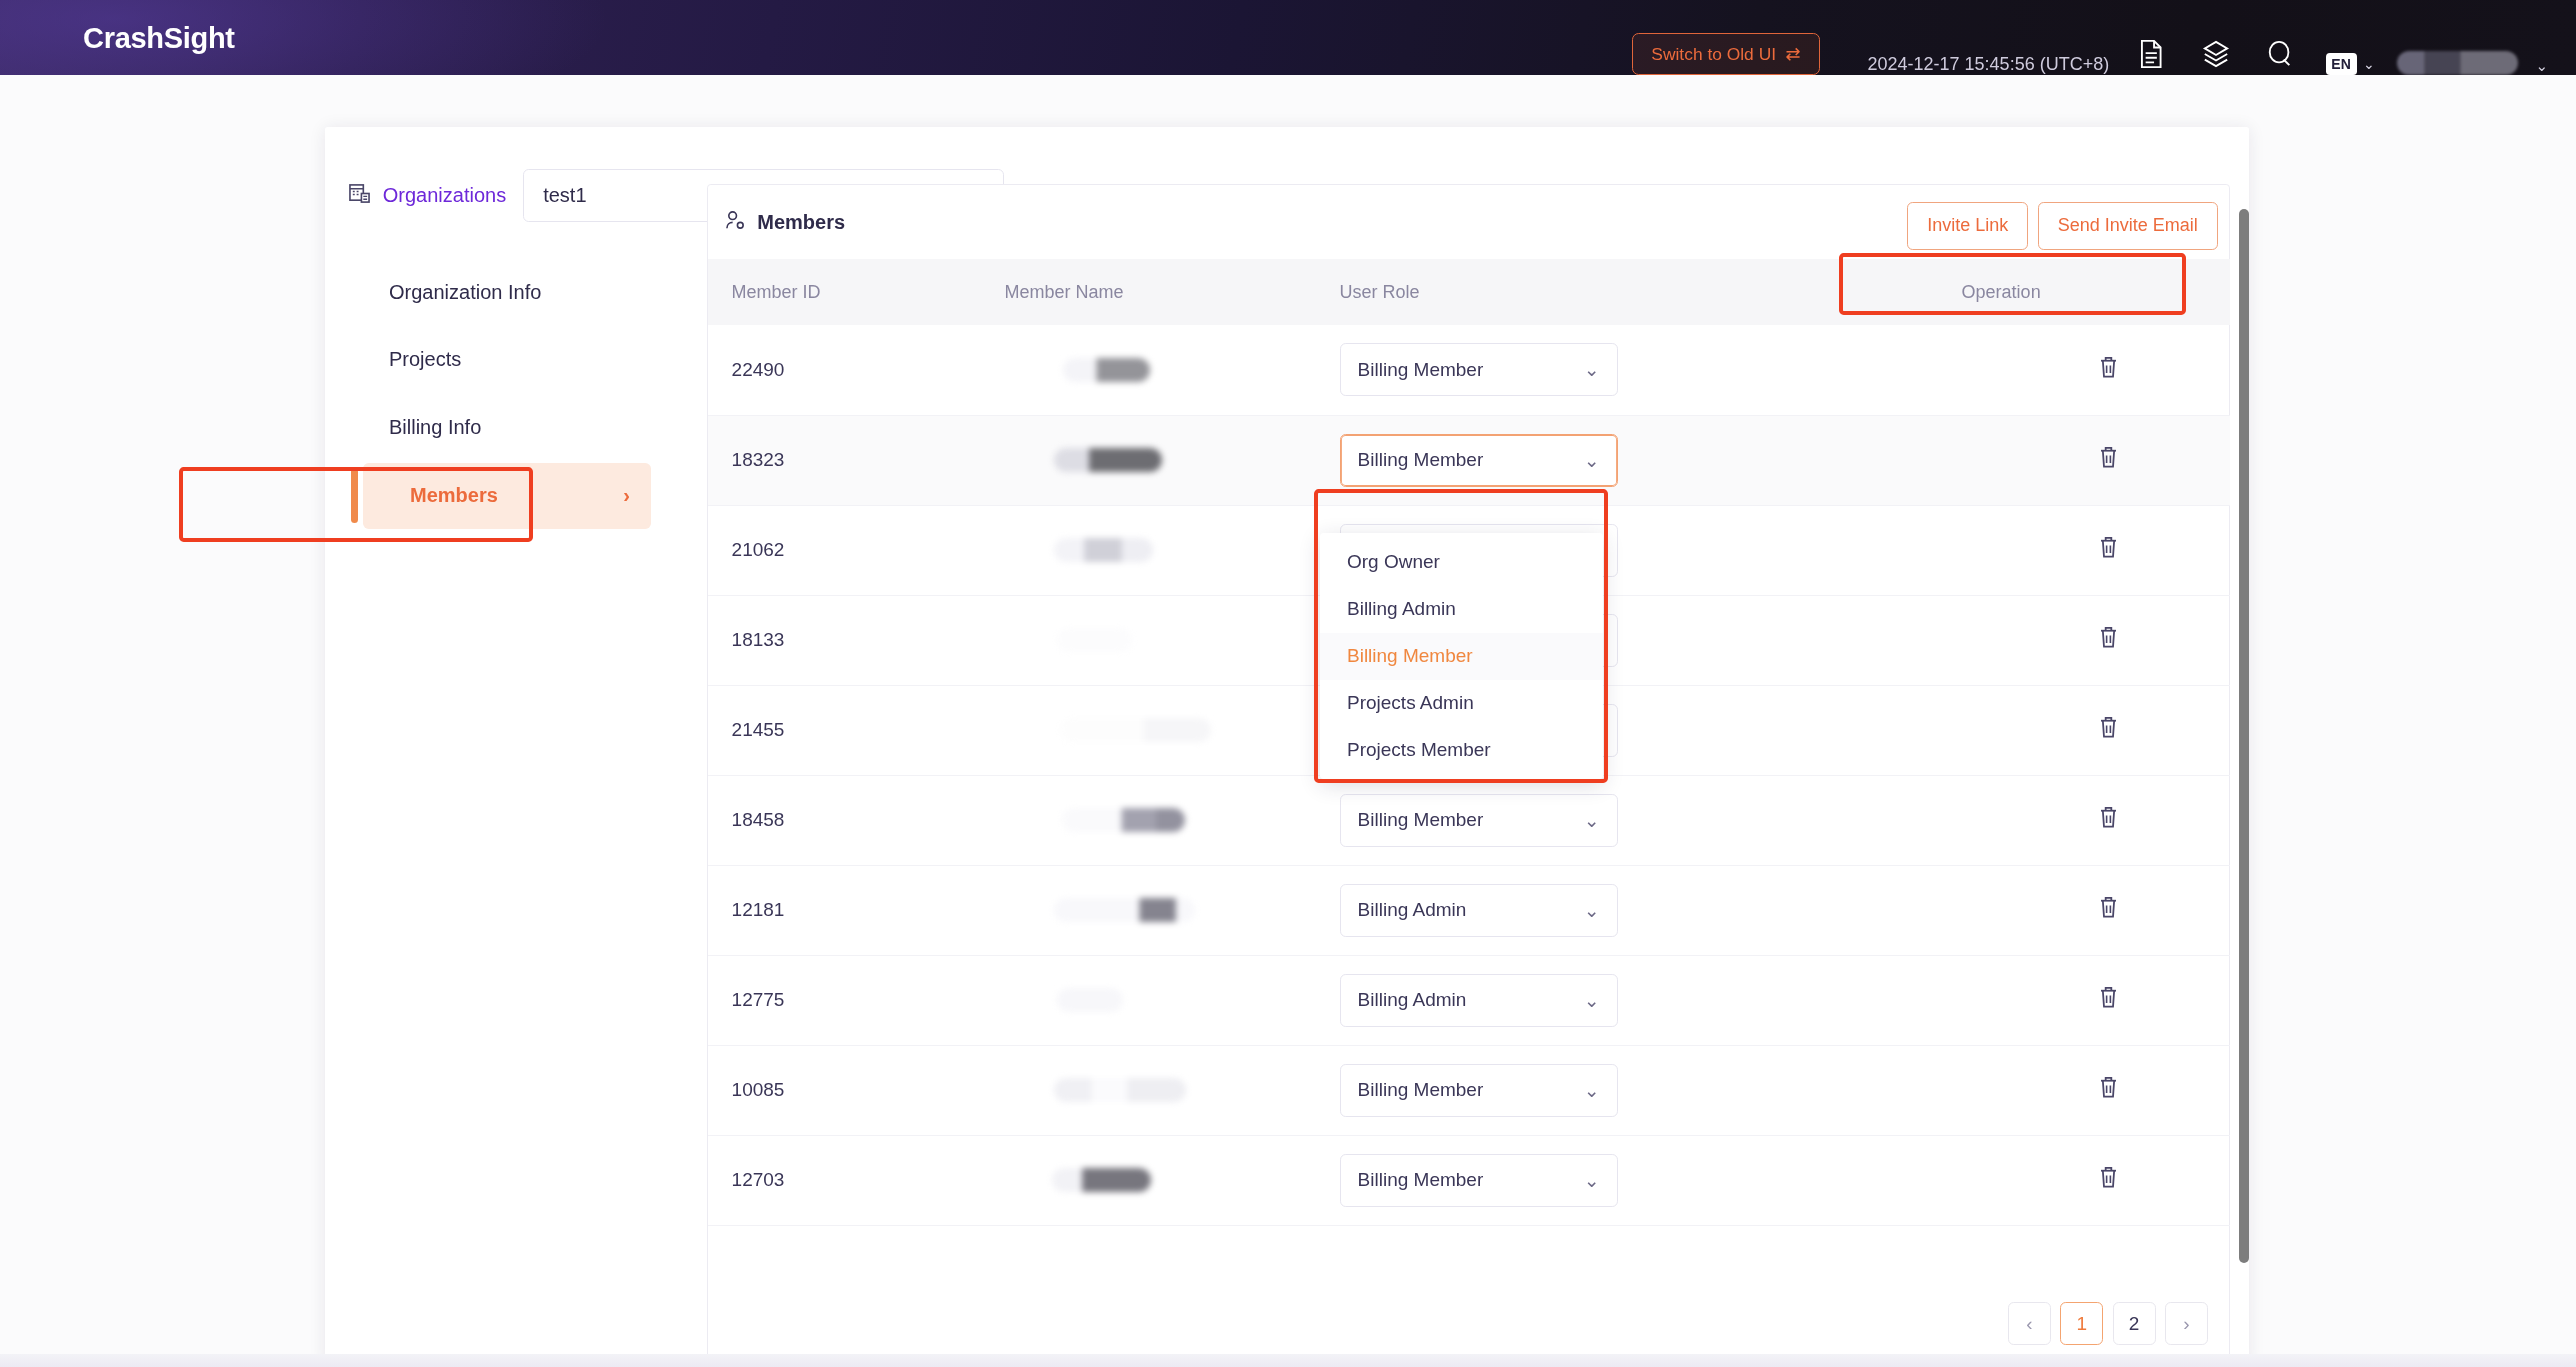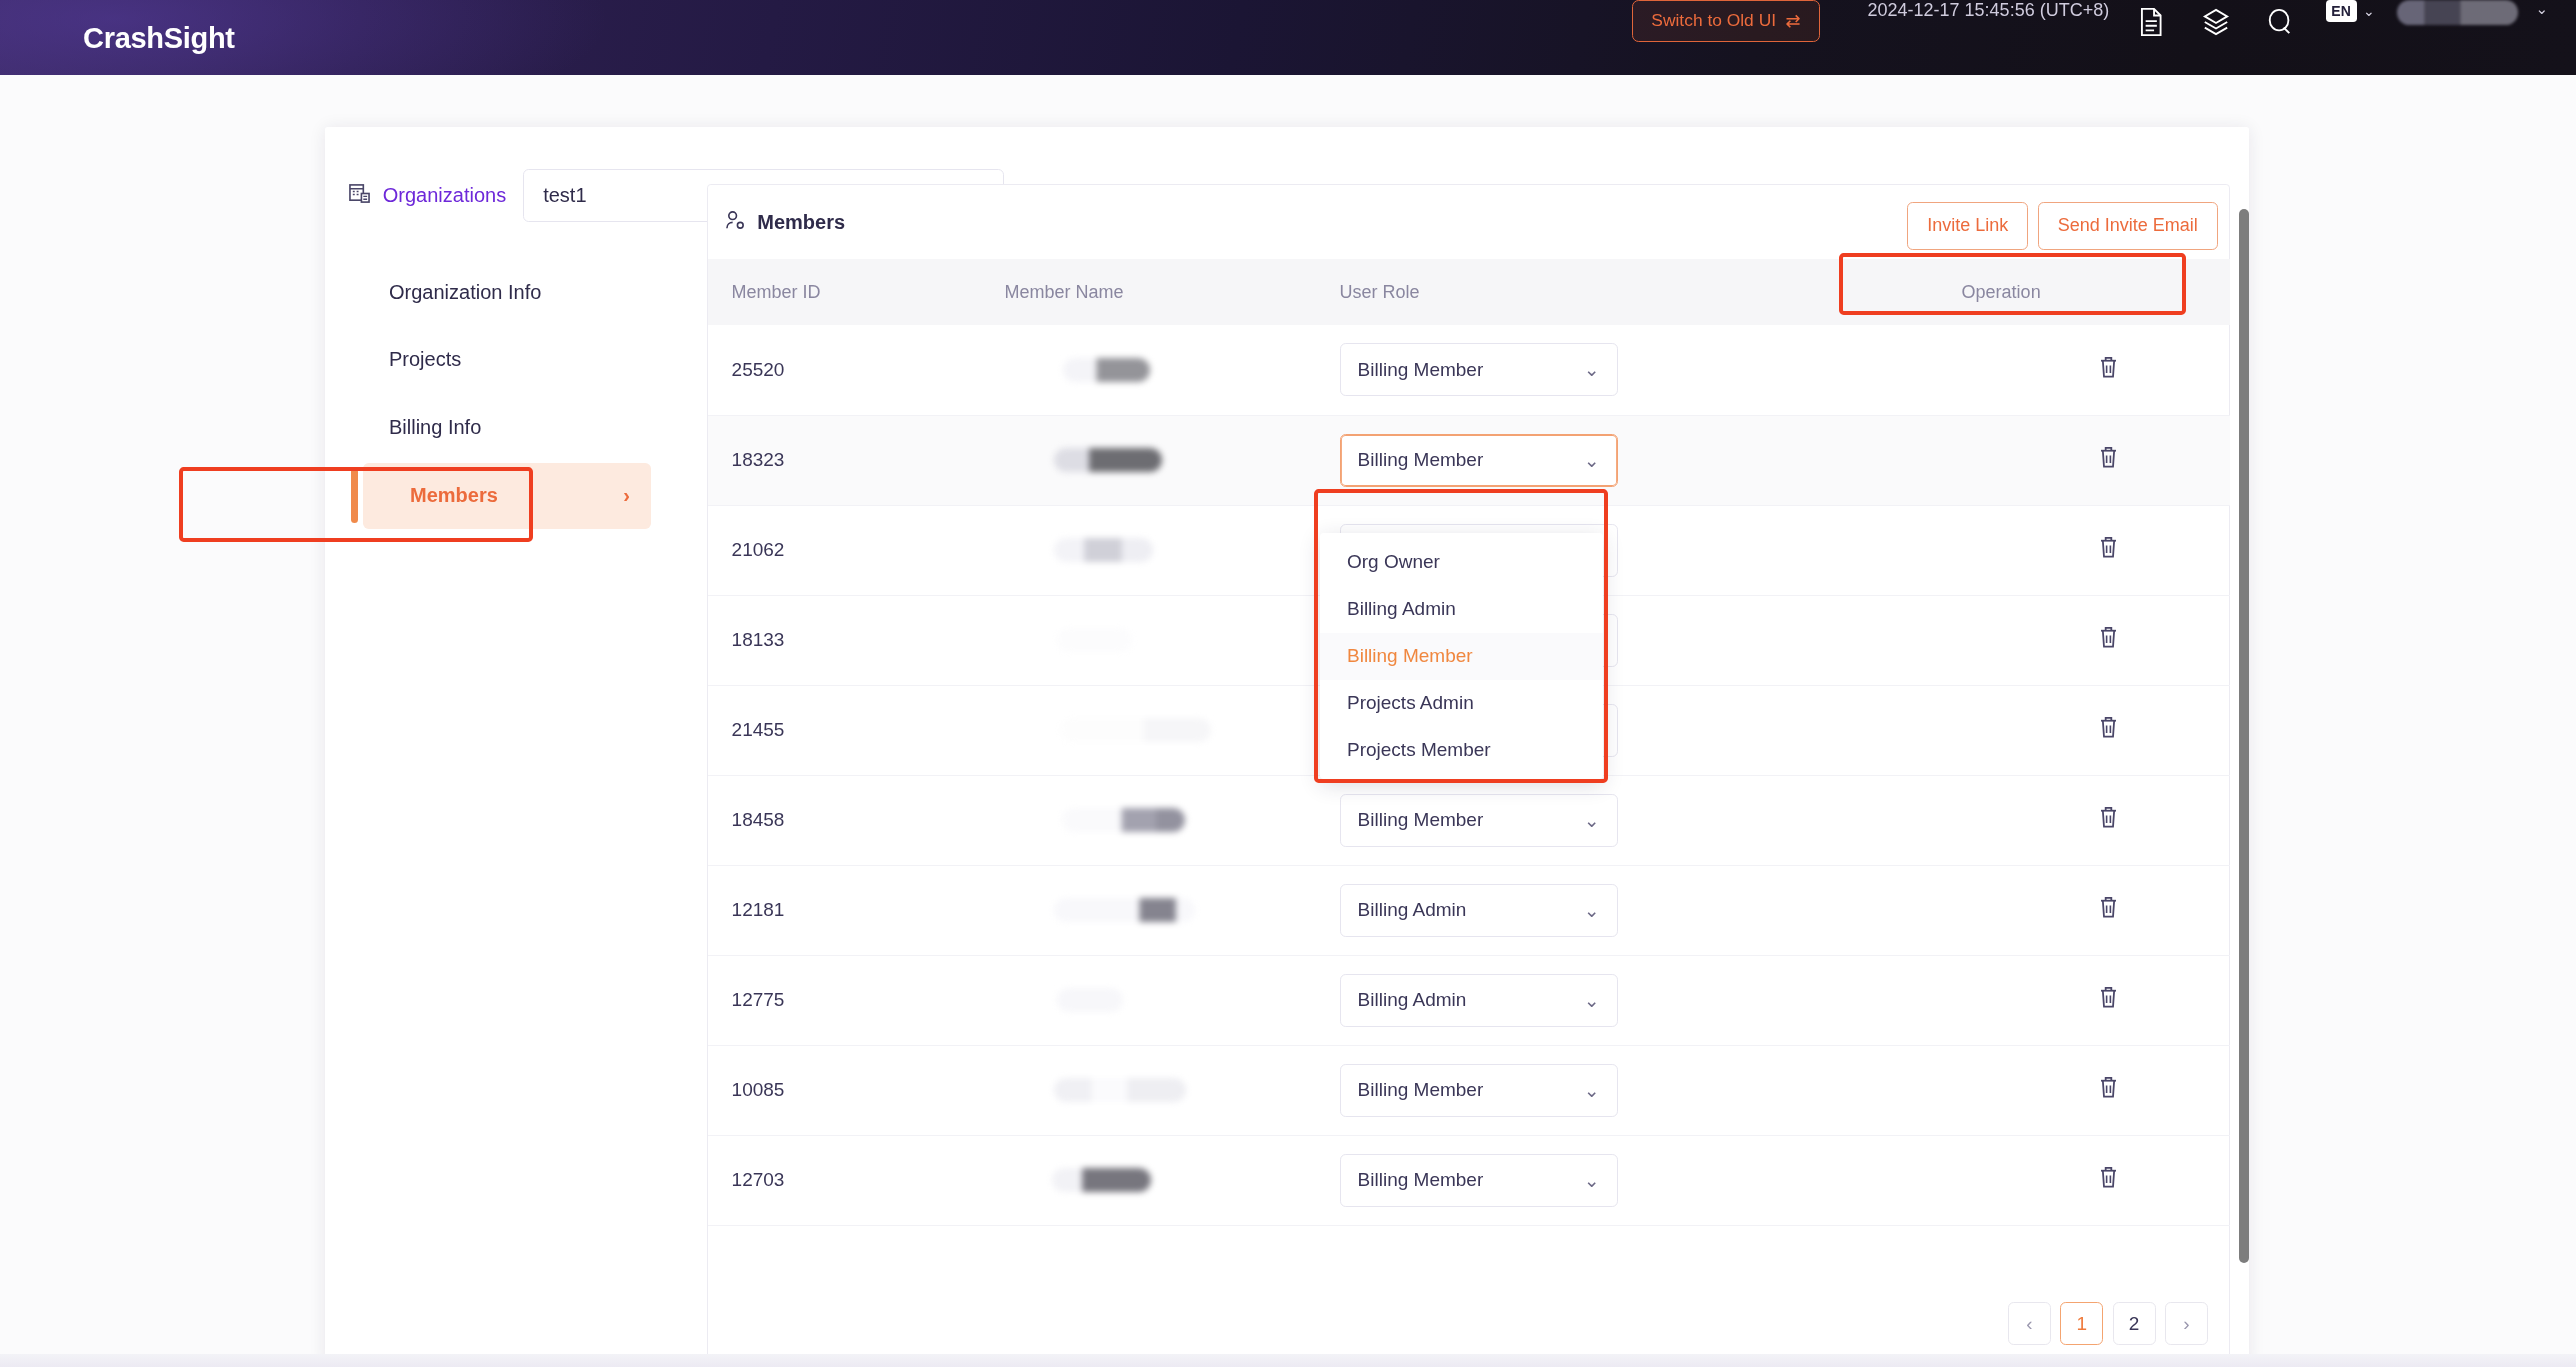--- a/index.html
+++ b/index.html
@@ -19,21 +19,21 @@
       linear-gradient(100deg, #3b2a63 0%, #2d1f50 14%, #241a44 30%, #1b1534 48%, #15121f 68%, #131018 85%, #14111a 100%);
     display: flex; align-items: center;
   }
   .logo {
     position: absolute; left: 83px; top: 22px;
     color: #fff; font-size: 29px; font-weight: 700;
     letter-spacing: -0.3px;
   }
   .nav-right {
     position: absolute; right: 28px; top: 0; height: 75px;
-    display: flex; align-items: flex-start; gap: 0px;
+    display: flex; align-items: flex-end; gap: 0px;
   }
   .switch-old {
     border: 0.9px solid #e0653a;
     color: #ec6b3c; background: rgba(230,100,50,0.10);
     font-size: 17.4px; border-radius: 6.6px;
     padding: 9.4px 18px; display: flex; align-items: center; gap: 9.4px;
     cursor: pointer; white-space: nowrap;
   }
   .switch-old .swap { font-size: 18px; line-height: 1; }
   .datetime {
@@ -296,21 +296,21 @@
           <tr>
             <th class="col-id">Member ID</th>
             <th class="col-name">Member Name</th>
             <th class="col-role">User Role</th>
             <th class="col-op">Operation</th>
           </tr>
         </thead>
         <tbody>
 
           <tr>
-            <td>25520</td>
+            <td>22490</td>
             <td>
               <div class="redact" style="width:87px;margin-left:58px;background:linear-gradient(90deg,#f4f4f8 0%,#f4f4f8 38%,#949499 39%,#949499 100%);"></div>
             </td>
             <td>
               <div class="role-select">
                 <span class="val">Billing Member</span>
                 <span class="caret">⌄</span>
               </div>
             </td>
             <td style="padding-left:160px;">

